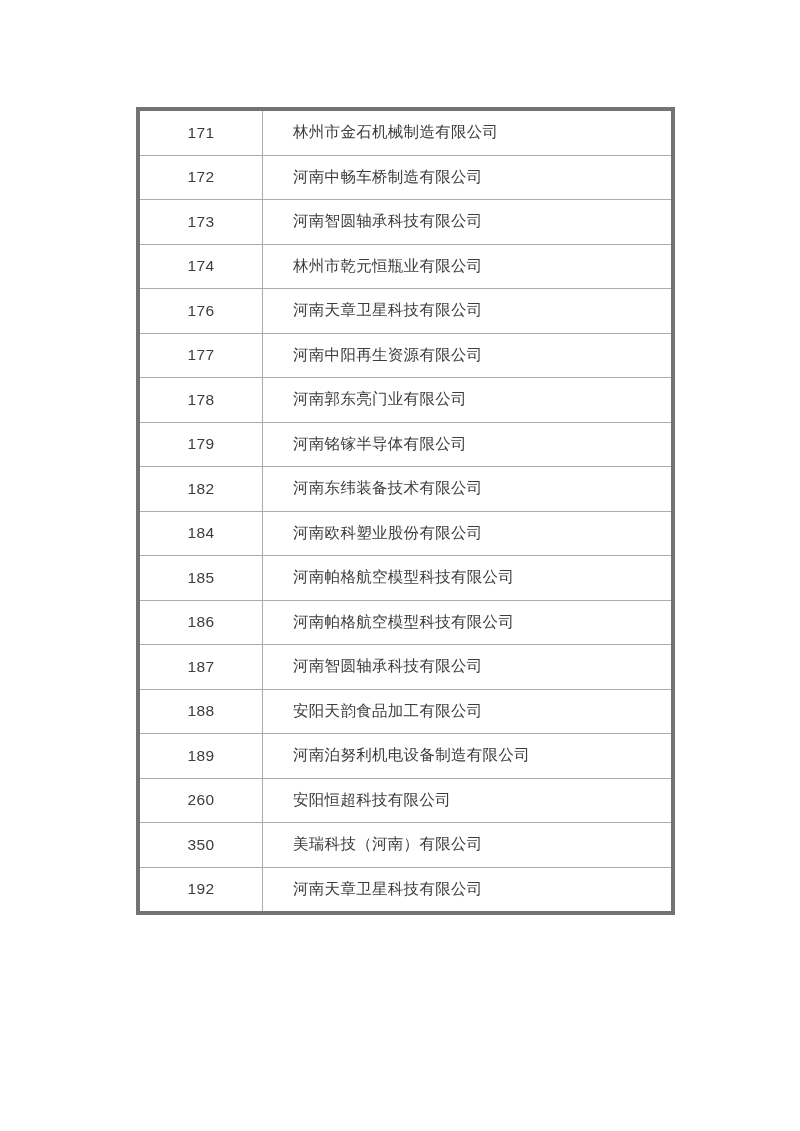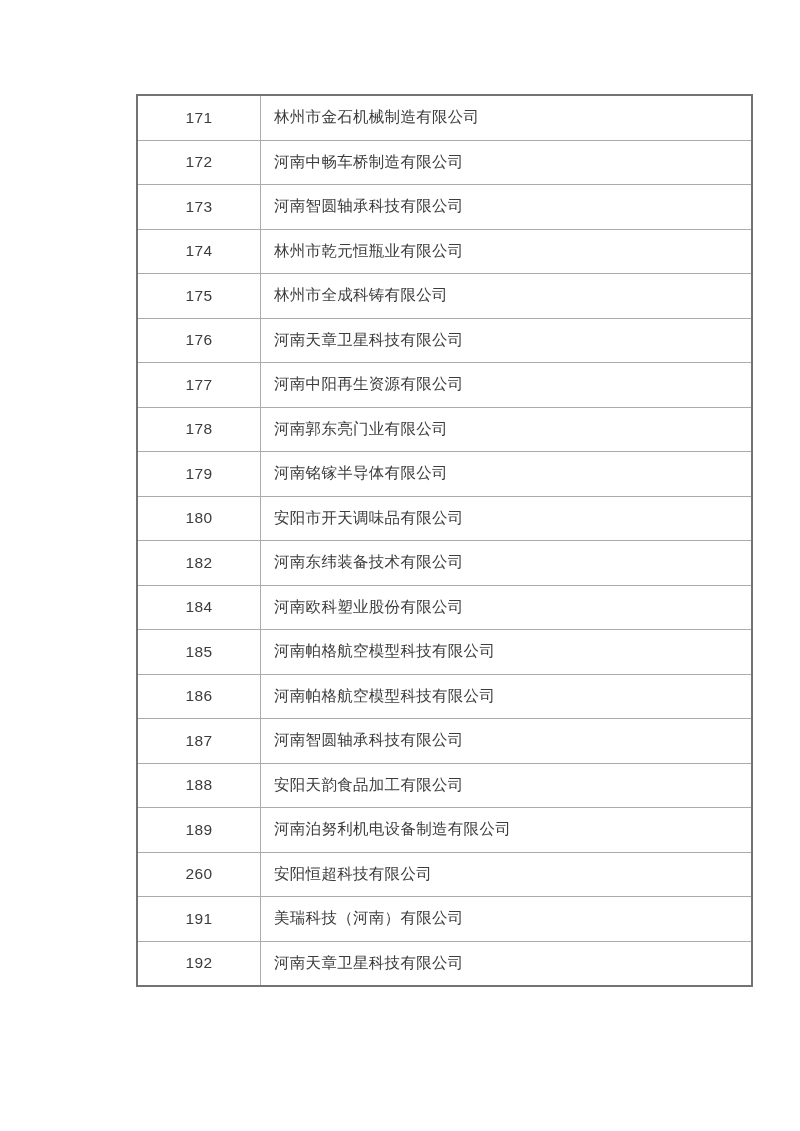--- a/index.html
+++ b/index.html
@@ -16,40 +16,41 @@
     overflow: hidden;
   }
   .table-wrap {
     position: absolute;
     left: 136px;
     top: 94px;
   }
   table.company-table {
     border-collapse: collapse;
     table-layout: fixed;
-    width: 617px;
-    border: 2px solid #737373;
+    width: 539px;
+    border: 4px solid #737373;
+    margin-top: 13px;
   }
   table.company-table td {
     border: 1px solid #ababab;
     height: 41.5px;
     font-size: 15.5px;
     color: #3c3c3c;
     vertical-align: middle;
     background: #ffffff;
     letter-spacing: 0.3px;
   }
   td.col-num {
     width: 120px;
     text-align: center;
     font-size: 15px;
     color: #3a3a3a;
   }
   td.col-company {
-    padding-left: 13px;
+    padding-left: 30px;
     text-align: left;
   }
 </style>
 </head>
 <body>
 
 <div class="page">
   <div class="table-wrap">
     <table class="company-table">
       <tbody>
@@ -66,24 +67,20 @@
   <tr>
     <td class="col-num">173</td>
     <td class="col-company">河南智圆轴承科技有限公司</td>
   </tr>
 
   <tr>
     <td class="col-num">174</td>
     <td class="col-company">林州市乾元恒瓶业有限公司</td>
   </tr>
 
-  <tr>
-    <td class="col-num">175</td>
-    <td class="col-company">林州市全成科铸有限公司</td>
-  </tr>
 
   <tr>
     <td class="col-num">176</td>
     <td class="col-company">河南天章卫星科技有限公司</td>
   </tr>
 
   <tr>
     <td class="col-num">177</td>
     <td class="col-company">河南中阳再生资源有限公司</td>
   </tr>
@@ -91,24 +88,20 @@
   <tr>
     <td class="col-num">178</td>
     <td class="col-company">河南郭东亮门业有限公司</td>
   </tr>
 
   <tr>
     <td class="col-num">179</td>
     <td class="col-company">河南铭镓半导体有限公司</td>
   </tr>
 
-  <tr>
-    <td class="col-num">180</td>
-    <td class="col-company">安阳市开天调味品有限公司</td>
-  </tr>
 
 
   <tr>
     <td class="col-num">182</td>
     <td class="col-company">河南东纬装备技术有限公司</td>
   </tr>
 
 
   <tr>
     <td class="col-num">184</td>
@@ -139,21 +132,21 @@
     <td class="col-num">189</td>
     <td class="col-company">河南泊努利机电设备制造有限公司</td>
   </tr>
 
   <tr>
     <td class="col-num">260</td>
     <td class="col-company">安阳恒超科技有限公司</td>
   </tr>
 
   <tr>
-    <td class="col-num">191</td>
+    <td class="col-num">350</td>
     <td class="col-company">美瑞科技（河南）有限公司</td>
   </tr>
 
   <tr>
     <td class="col-num">192</td>
     <td class="col-company">河南天章卫星科技有限公司</td>
   </tr>
 </tbody>
     </table>
   </div>

